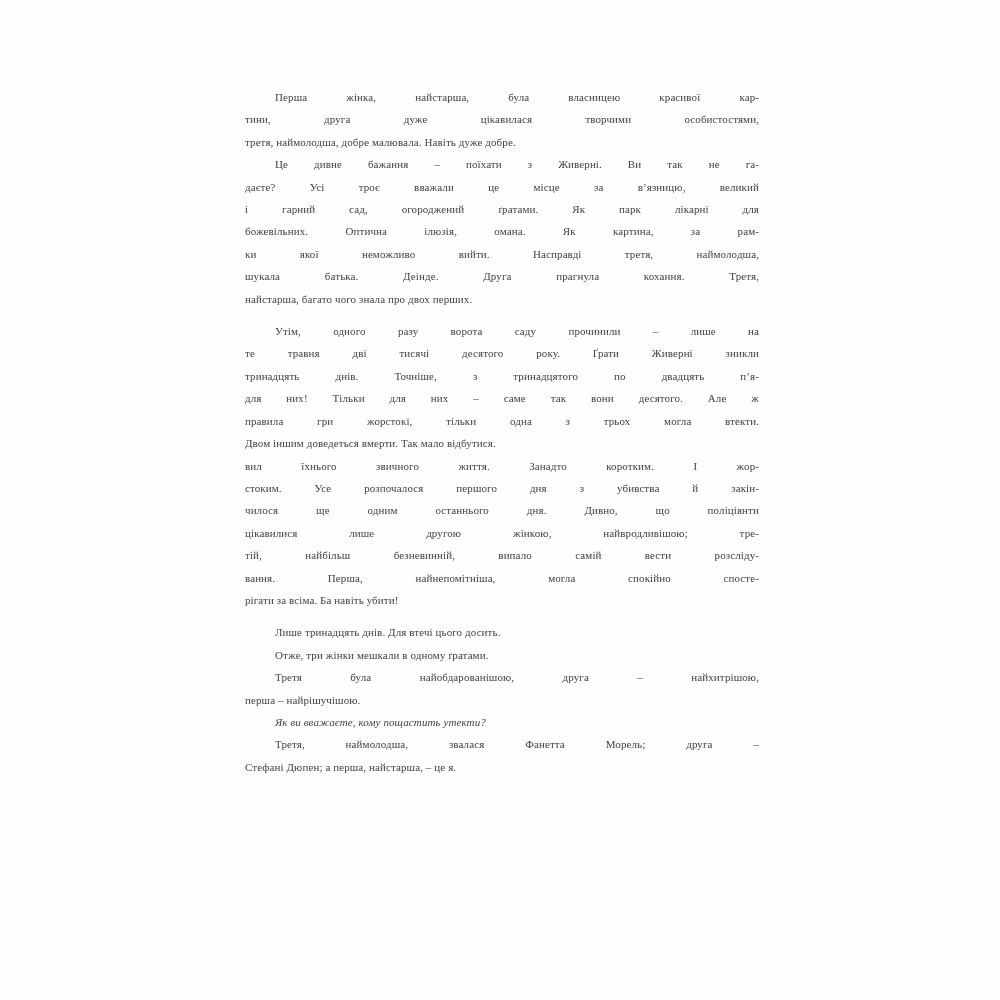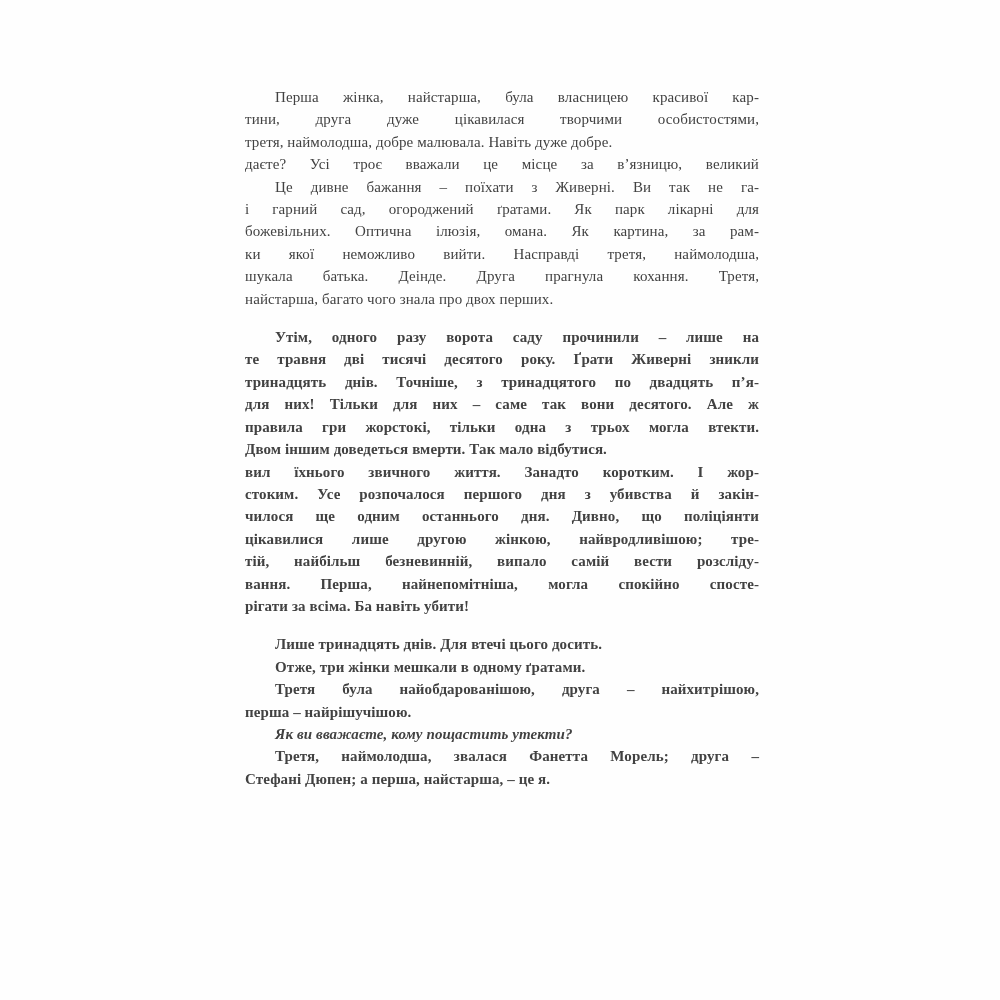--- a/index.html
+++ b/index.html
@@ -13,28 +13,27 @@
     height: 1000px;
     background: #fefefe;
     overflow: hidden;
   }
   .text-block {
     position: absolute;
     left: 245px;
     top: 86px;
     width: 514px;
     font-family: "Liberation Serif", "DejaVu Serif", serif;
-    font-size: 15px;
+    font-size: 11px;
     line-height: 22.4px;
     color: #424242;
     letter-spacing: 0.1px;
   }
   .section + .section {
-    margin-top: 16px;
-    font-weight: bold;
+    margin-top: 10px;
   }
   .line {
     text-align: justify;
     text-align-last: justify;
     text-justify: inter-word;
     white-space: normal;
   }
   .line.lastline {
     text-align: left;
     text-align-last: left;
@@ -52,22 +51,22 @@
 
 <div class="book-page">
   <div class="text-block" id="text-block">
       <div class="section">
         <div class="par">
           <div class="line firstline">Перша жінка, найстарша, була власницею красивої кар-</div>
           <div class="line">тини, друга дуже цікавилася творчими особистостями,</div>
           <div class="line lastline">третя, наймолодша, добре малювала. Навіть дуже добре.</div>
         </div>
         <div class="par">
+          <div class="line firstline">Це дивне бажання – поїхати з Живерні. Ви так не га-</div>
           <div class="line">даєте? Усі троє вважали це місце за в’язницю, великий</div>
-          <div class="line firstline">Це дивне бажання – поїхати з Живерні. Ви так не га-</div>
           <div class="line">і гарний сад, огороджений ґратами. Як парк лікарні для</div>
           <div class="line">божевільних. Оптична ілюзія, омана. Як картина, за рам-</div>
           <div class="line">ки якої неможливо вийти. Насправді третя, наймолодша,</div>
           <div class="line">шукала батька. Деінде. Друга прагнула кохання. Третя,</div>
           <div class="line lastline">найстарша, багато чого знала про двох перших.</div>
         </div>
       </div>
       <div class="section">
         <div class="par">
           <div class="line firstline">Утім, одного разу ворота саду прочинили – лише на</div>

